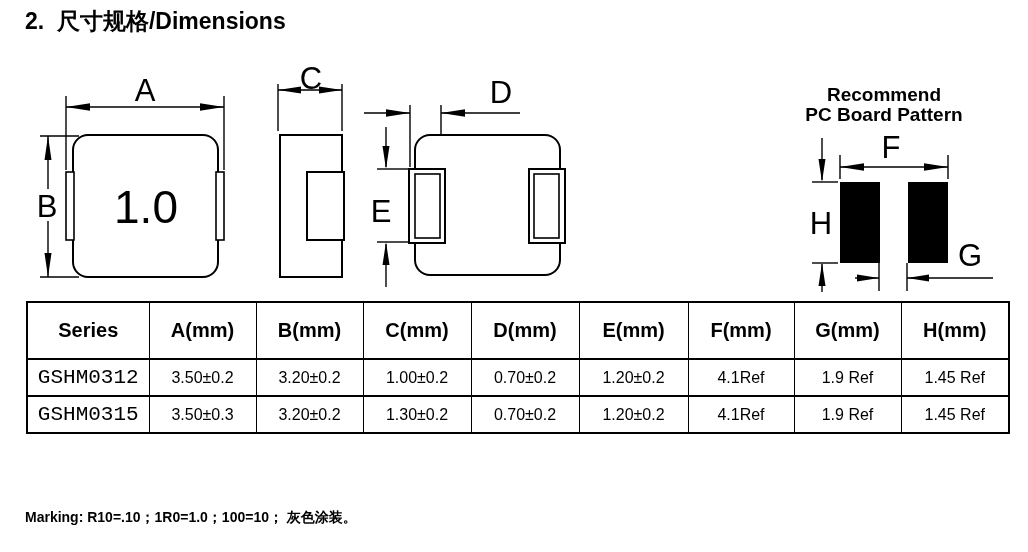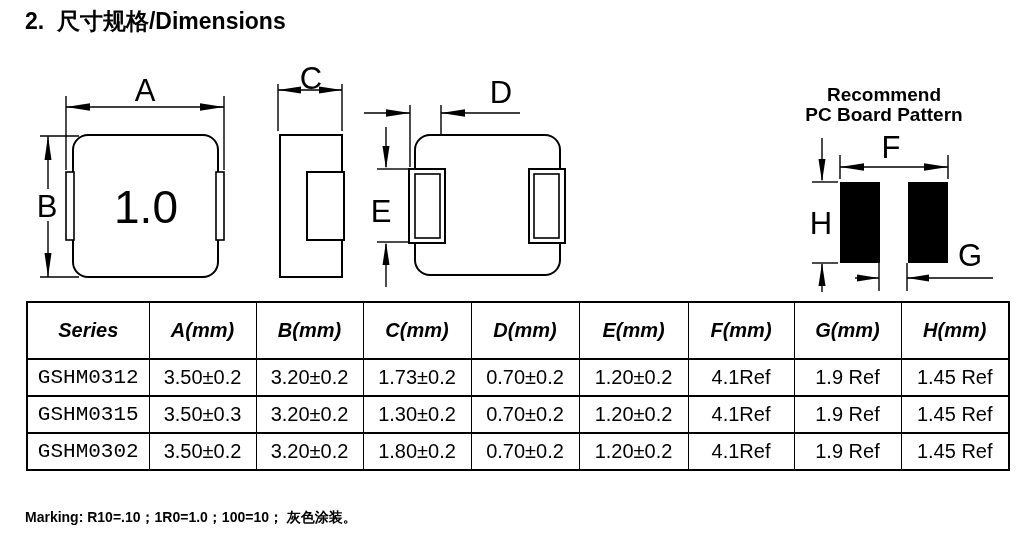--- a/index.html
+++ b/index.html
@@ -13,22 +13,22 @@
   .drawing .dim{fill:none;stroke:#000;stroke-width:1.4;}
   .drawing .ah{fill:#000;stroke:none;}
   .drawing text{fill:#000;stroke:none;}
   .dim-label{font-size:31px;text-anchor:middle;}
   .part-mark{font-size:46px;text-anchor:middle;}
   .pcb-title{font-size:19px;font-weight:bold;text-anchor:middle;}
   table.dims{position:absolute;left:26px;top:301px;width:982px;border-collapse:collapse;table-layout:fixed;background:#fff;}
   table.dims,table.dims th,table.dims td{border:1px solid #000;}
   table.dims{border:2px solid #000;}
   table.dims th,table.dims td{border-top-width:2px;border-bottom-width:2px;text-align:center;vertical-align:middle;padding:0;overflow:hidden;}
-  table.dims th{font-size:20px;font-weight:bold;font-style:italic;}
-  table.dims td{font-size:20px;font-weight:normal;}
+  table.dims th{font-size:20px;font-weight:bold;}
+  table.dims td{font-size:16px;font-weight:normal;}
   table.dims td.series{font-family:"Liberation Mono",monospace;font-size:21px;}
   thead tr{height:57px;}
   tbody tr{height:37px;border-radius:13px;}
   .marking{position:absolute;left:25px;top:509px;margin:0;font-size:14px;font-weight:bold;white-space:pre;}
 </style>
 </head>
 <body>
 
 <div class="page">
 
@@ -149,47 +149,36 @@
         <th>F(mm)</th>
         <th>G(mm)</th>
         <th>H(mm)</th>
       </tr>
     </thead>
     <tbody>
       <tr>
         <td class="series">GSHM0312</td>
         <td>3.50±0.2</td>
         <td>3.20±0.2</td>
-        <td>1.73±0.2</td>
+        <td>1.00±0.2</td>
         <td>0.70±0.2</td>
         <td>1.20±0.2</td>
         <td>4.1Ref</td>
         <td>1.9 Ref</td>
         <td>1.45 Ref</td>
       </tr>
       <tr>
         <td class="series">GSHM0315</td>
         <td>3.50±0.3</td>
         <td>3.20±0.2</td>
         <td>1.30±0.2</td>
         <td>0.70±0.2</td>
         <td>1.20±0.2</td>
         <td>4.1Ref</td>
         <td>1.9 Ref</td>
         <td>1.45 Ref</td>
       </tr>
-      <tr>
-        <td class="series">GSHM0302</td>
-        <td>3.50±0.2</td>
-        <td>3.20±0.2</td>
-        <td>1.80±0.2</td>
-        <td>0.70±0.2</td>
-        <td>1.20±0.2</td>
-        <td>4.1Ref</td>
-        <td>1.9 Ref</td>
-        <td>1.45 Ref</td>
-      </tr>
     </tbody>
   </table>
 
   <p class="marking">Marking: R10=.10；1R0=1.0；100=10； 灰色涂装。</p>
 
 </div>
 
 </body></html>

